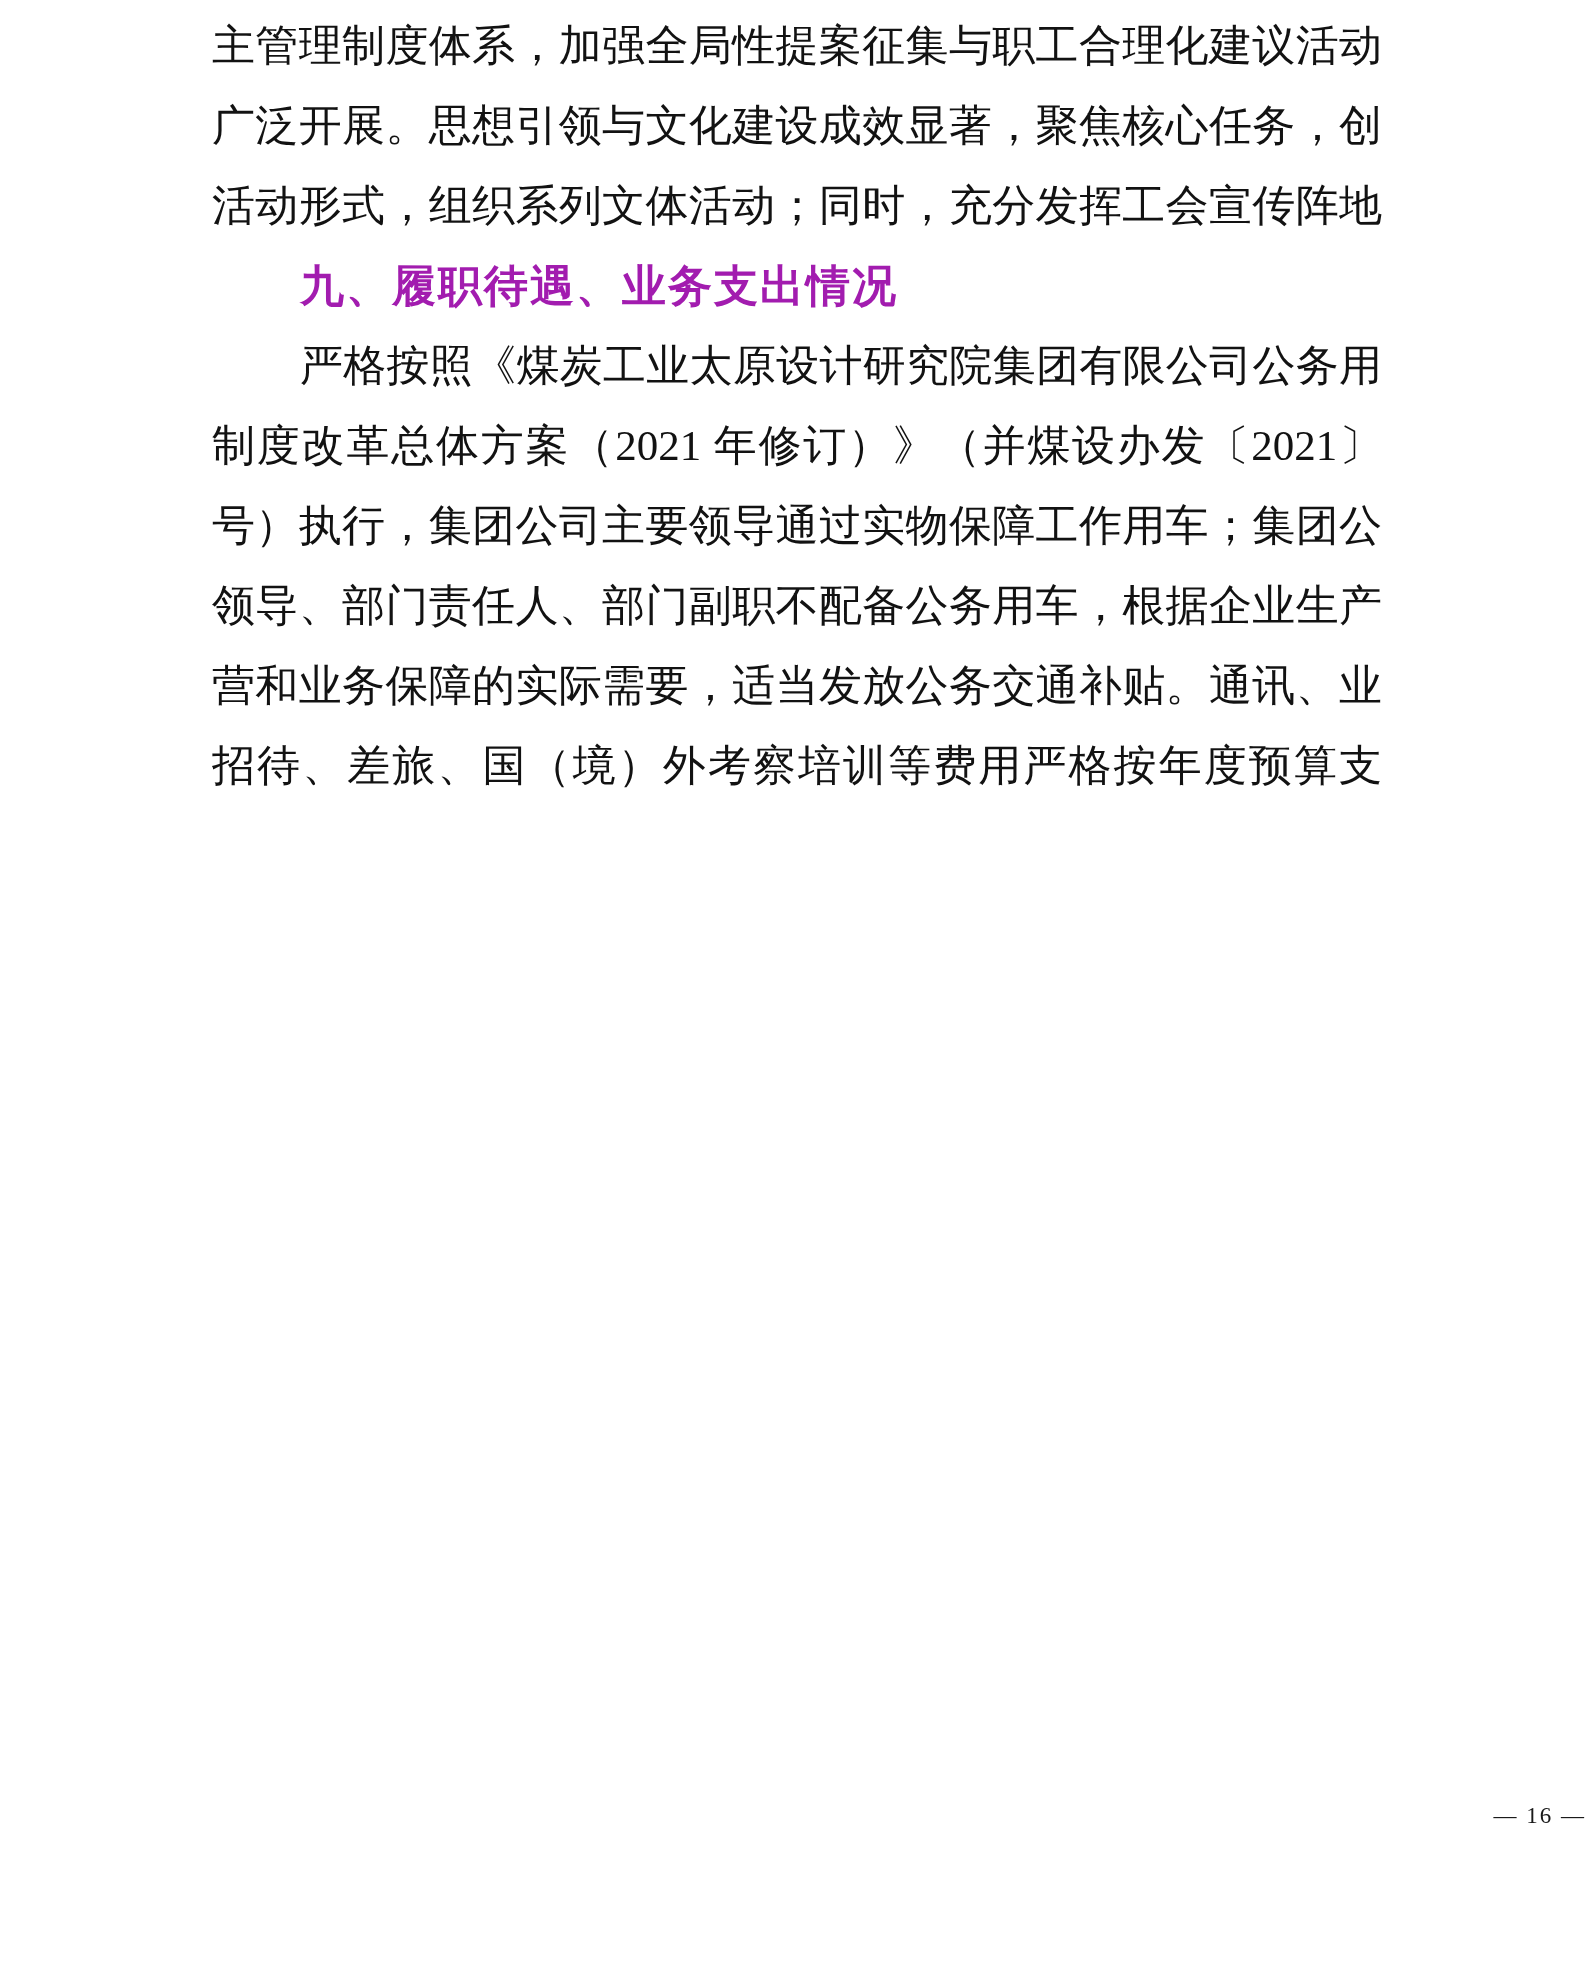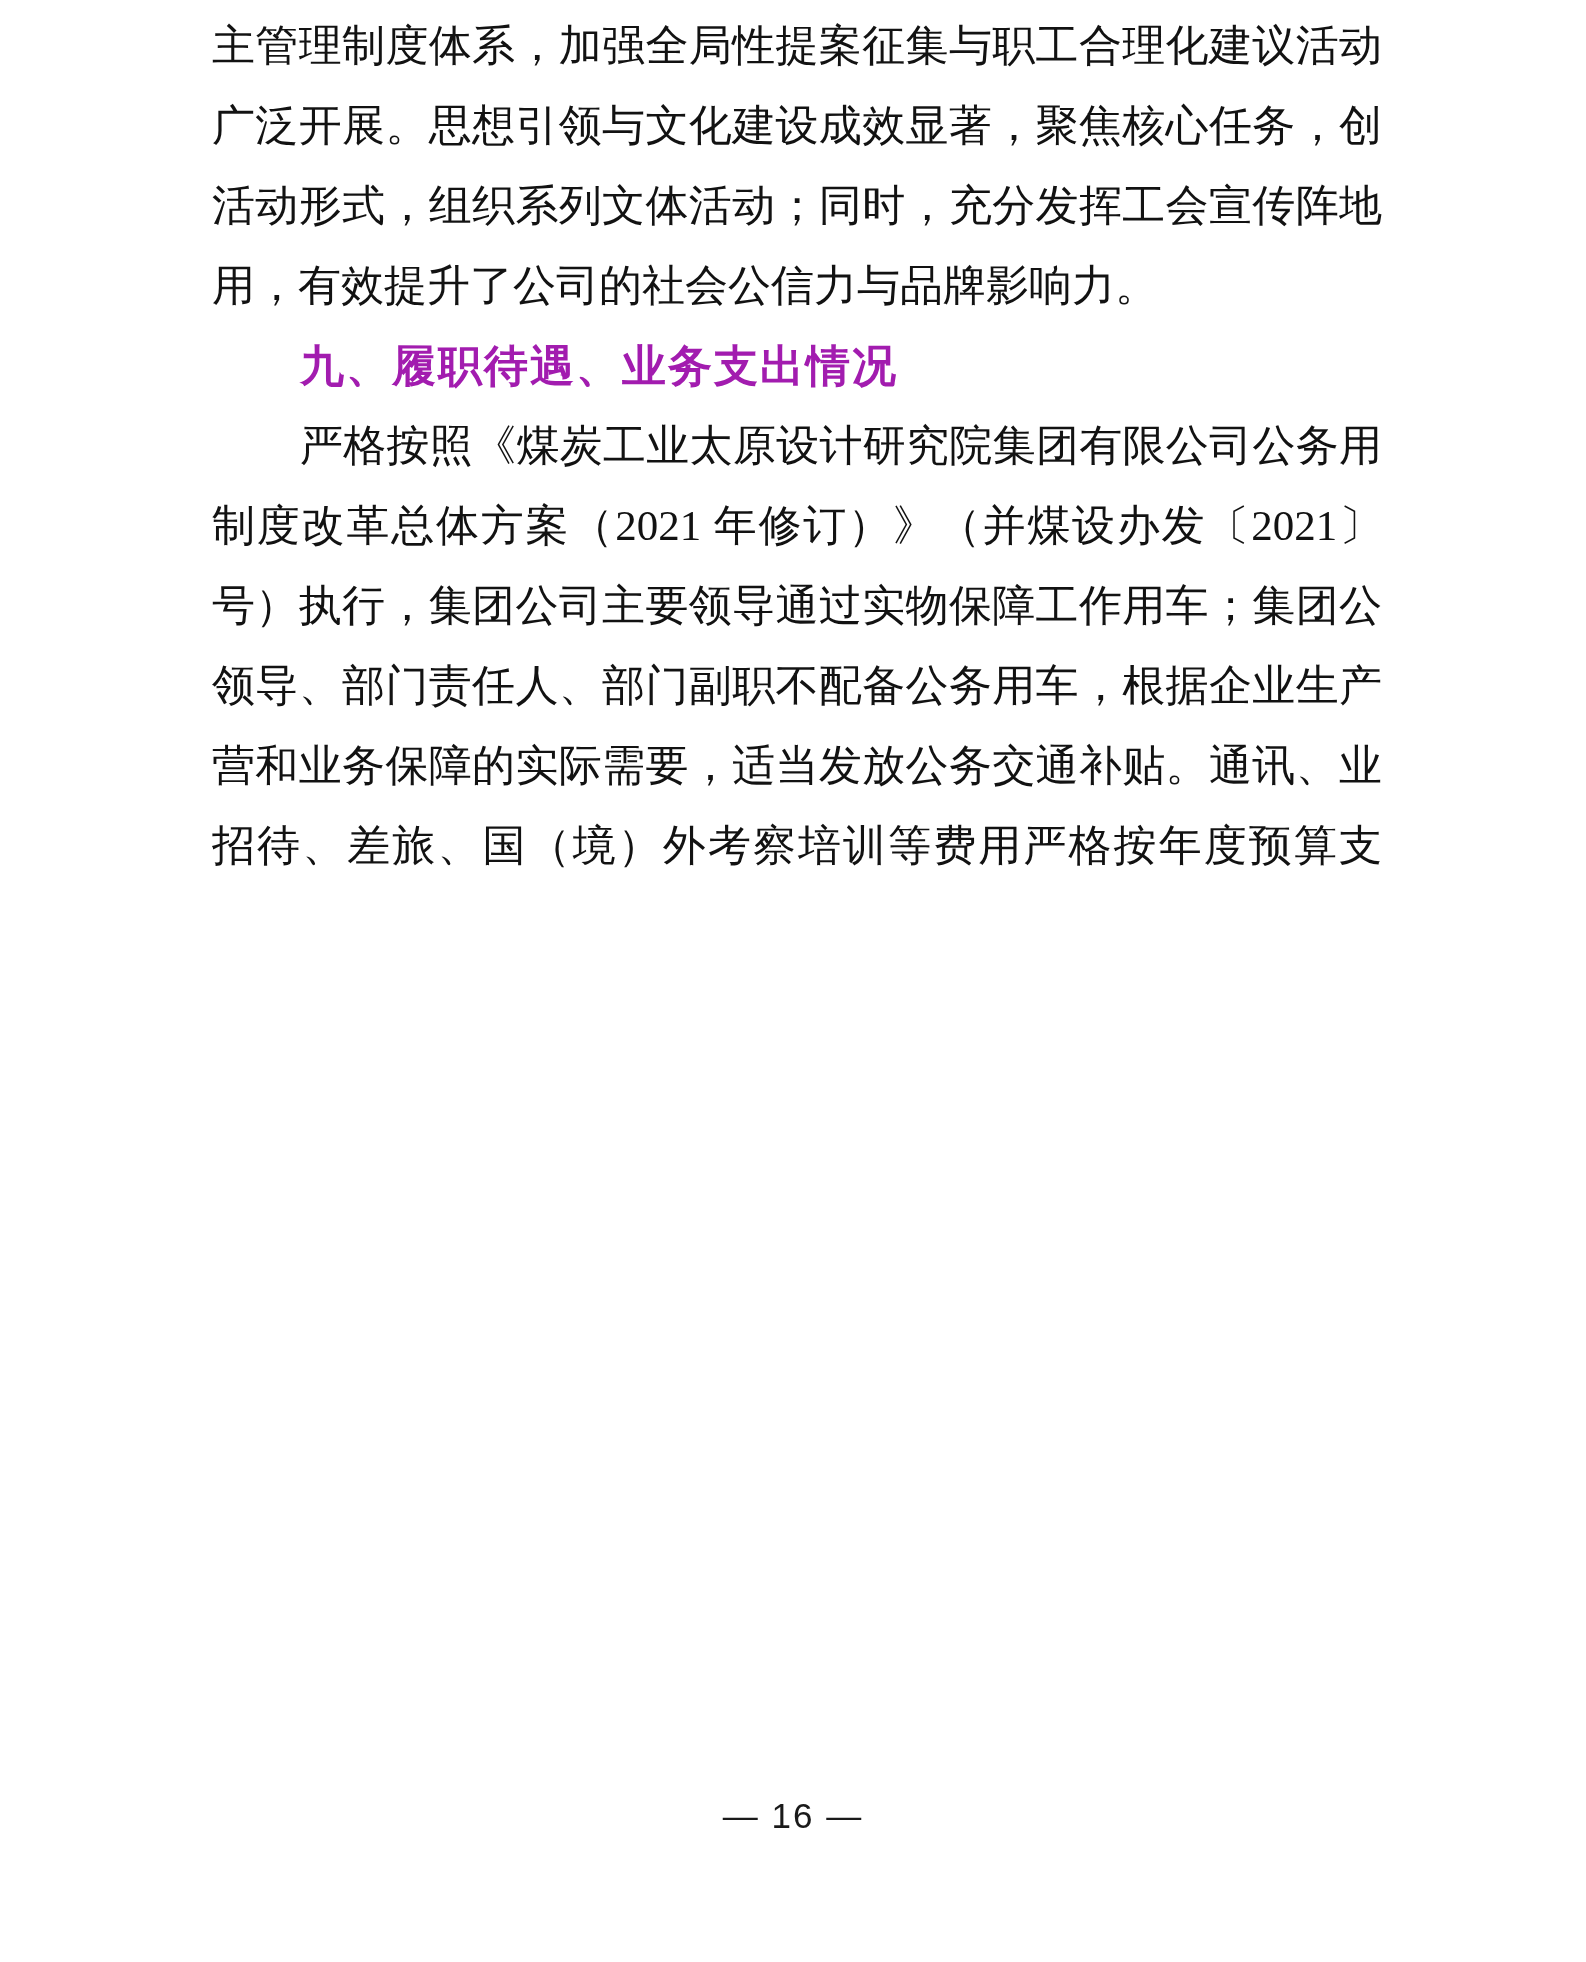--- a/index.html
+++ b/index.html
@@ -48,39 +48,38 @@
     height: 80px;
     color: #a21caf;
     text-indent: 88px;
     letter-spacing: 2px;
   }
   .footer {
     position: absolute;
     left: 0;
     right: 0;
     top: 1792px;
-    text-align: center;
-    font-family: Liberation Sans, sans-serif;
-    font-size: 35px;
+    text-align: right;
+    font-family: Liberation Serif, serif;
+    font-size: 23px;
     line-height: 48px;
     color: #1a1a1a;
     letter-spacing: 2px;
   }
 </style>
 </head>
 <body>
 
 <div class="page">
 
   <div class="text-block">
 
     <div class="line full">主管理制度体系，加强全局性提案征集与职工合理化建议活动的</div>
     <div class="line full">广泛开展。思想引领与文化建设成效显著，聚焦核心任务，创新</div>
     <div class="line full">活动形式，组织系列文体活动；同时，充分发挥工会宣传阵地作</div>
-    <div class="line last">用，有效提升了公司的社会公信力与品牌影响力。</div>
 
     <div class="heading">九、履职待遇、业务支出情况</div>
 
     <div class="line full indent">严格按照《煤炭工业太原设计研究院集团有限公司公务用车</div>
     <div class="line full">制度改革总体方案（2021 年修订）》（并煤设办发〔2021〕107</div>
     <div class="line full">号）执行，集团公司主要领导通过实物保障工作用车；集团公司</div>
     <div class="line full">领导、部门责任人、部门副职不配备公务用车，根据企业生产经</div>
     <div class="line full">营和业务保障的实际需要，适当发放公务交通补贴。通讯、业务</div>
     <div class="line full">招待、差旅、国（境）外考察培训等费用严格按年度预算支出。</div>
 

